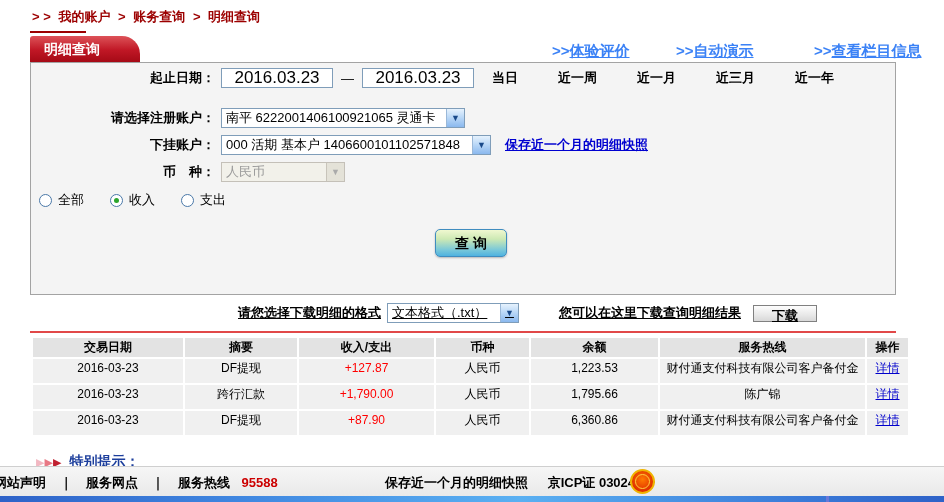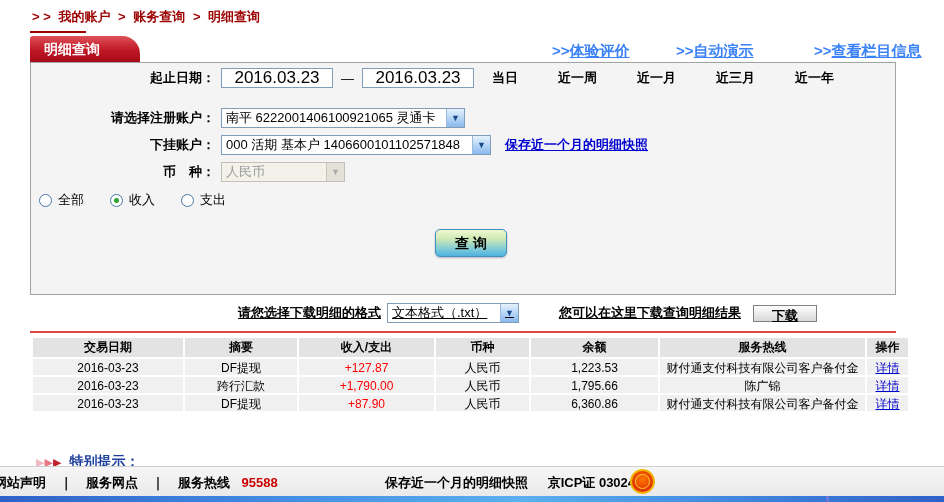--- a/index.html
+++ b/index.html
@@ -65,21 +65,21 @@
   .dl-btn{margin-left:12px;width:64px;height:17px;box-sizing:border-box;border:1px solid #808080;
           background:linear-gradient(180deg,#fdfdfd,#e8e8e8 60%,#d8d8d8);
           font-size:13px;font-weight:bold;text-align:center;line-height:19px;cursor:pointer;}
 
   .redline{position:absolute;left:30px;top:331px;width:866px;height:2px;background:#e14848;}
 
   
   .dtable{position:absolute;left:33px;top:338px;display:grid;
           grid-template-columns:150px 112px 135px 93px 127px 205px 41px;gap:2px;background:#fff;font-size:12px;}
   .hc{background:#e3e3e3;height:19px;line-height:19px;text-align:center;font-weight:bold;white-space:nowrap;}
-  .dc{background:#f0f0f0;height:16px;line-height:19px;text-align:center;white-space:nowrap;overflow:hidden;}
+  .dc{background:#f0f0f0;height:24px;line-height:19px;text-align:center;white-space:nowrap;overflow:hidden;}
   .amount{color:#ff0000;}
   .detail-link{color:#0000cc;text-decoration:underline;cursor:pointer;}
 
   
   .notice{position:absolute;left:36px;top:452px;height:14px;overflow:hidden;font-size:14px;font-weight:bold;
           color:#1c3e9c;line-height:18px;white-space:nowrap;}
   .notice .a1{color:#f2b8c2;font-size:11px;} .notice .a2{color:#e87884;font-size:11px;}
   .notice .a3{color:#c02030;font-size:11px;margin-right:8px;}
 
   

